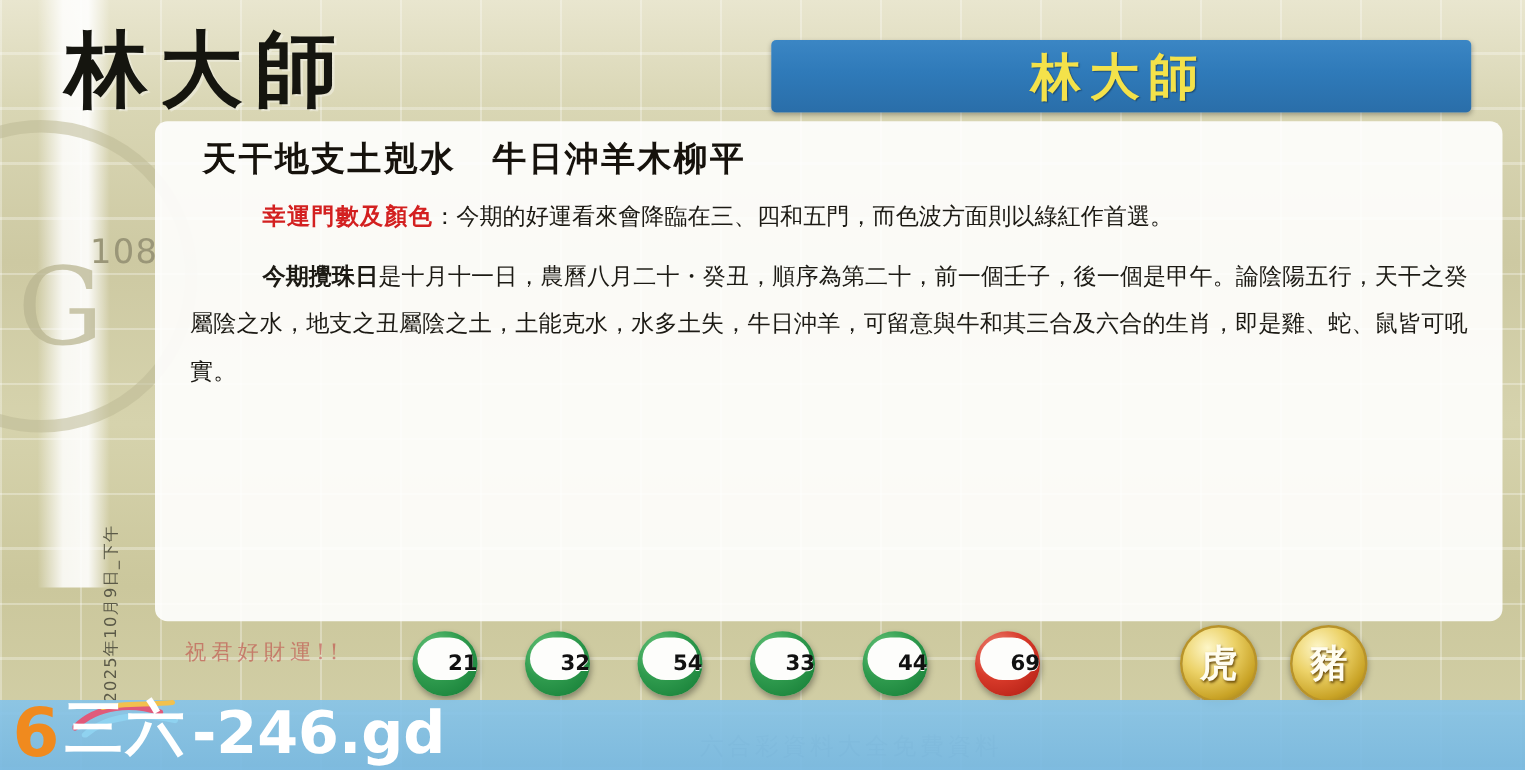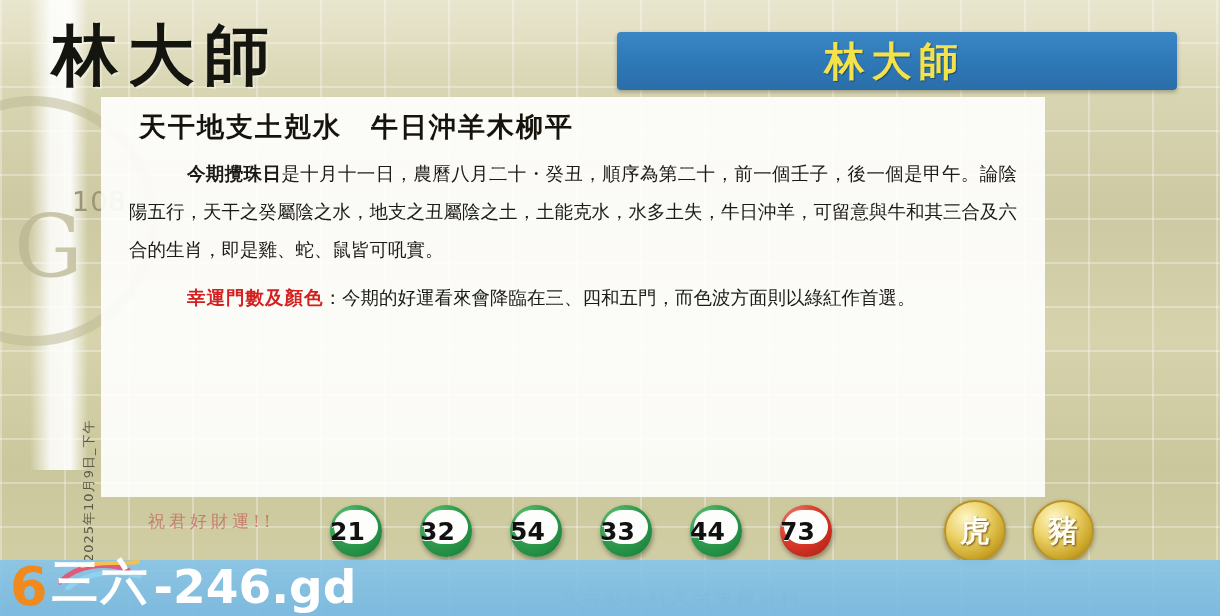--- a/index.html
+++ b/index.html
@@ -67,23 +67,24 @@
     padding-right: 4px;
   }
   .banner .w {
     color: #ffffff; font-size: 42px; font-weight: bold; letter-spacing: 3px;
     font-family: "DejaVu Sans", sans-serif;
     text-shadow: 1px 1px 2px rgba(0,0,0,0.4);
   }
 
   
   .article {
-    position: absolute; left: 101px; top: 97px;
-    width: 944px; height: 400px;
+    position: absolute; left: 124px; top: 97px;
+    width: 1078px; height: 400px;
     background: rgba(255,255,255,0.90);
+    border-radius: 10px;
   }
   .article-title {
     margin: 12px 0 4px 38px;
     font-size: 27px; font-weight: bold; color: #16120c;
     letter-spacing: 2px;
     font-family: "DejaVu Serif", "Liberation Serif", serif;
   }
   .para {
     margin: 10px 28px 0 28px;
     font-size: 18.5px;
@@ -103,22 +104,22 @@
     position: absolute; left: 148px; top: 470px;
     font-size: 17px; color: rgba(190,60,60,0.55); letter-spacing: 4px;
     font-family: "DejaVu Serif", "Liberation Serif", serif;
     margin-top: 40px;
   }
 
   
   .balls { position: absolute; left: 330px; top: 505px; display: flex; gap: 38px; }
   .ball {
     width: 52px; height: 52px; border-radius: 50%;
-    display: flex; align-items: center; justify-content: flex-start;
-    font-size: 25px; font-weight: bold; color: #111;
+    display: flex; align-items: center; justify-content: flex-end;
+    font-size: 17px; font-weight: bold; color: #111;
     font-family: "DejaVu Sans", sans-serif;
     box-shadow: 1px 3px 5px rgba(0,0,0,0.35);
     position: relative; overflow: hidden;
   }
   .ball .face {
     position: absolute; left: 4px; top: 5px; right: 4px; height: 34px;
     background: #fdfdfb; border-radius: 50%/60%;
   }
   .ball span { position: relative; z-index: 2; text-shadow: 0 1px 0 #fff; }
   .ball.green { background: radial-gradient(circle at 34% 30%, #6ec97f 0%, #2f9b4e 45%, #137a34 100%); }
@@ -185,27 +186,27 @@
   <div class="masthead">林大師</div>
 
   <div class="banner">
     <span class="y">林大師</span>
   </div>
 
   <div class="article">
     <div class="article-title">天干地支土剋水　牛日沖羊木柳平</div>
 
     <div class="para indent">
+      <span class="red-head">幸運門數及顏色</span><span>：今期的好運看來會降臨在三、四和五門，而色波方面則以綠紅作首選。</span>
+    </div>
+
+    <div class="para indent">
       <span class="hl-bold">今期攪珠日</span><span>是十月十一日，農曆八月二十・癸丑，順序為第二十，前一個壬子，後一個是甲午。論陰陽五行，天干之癸屬陰之水，地支之丑屬陰之土，土能克水，水多土失，牛日沖羊，可留意與牛和其三合及六合的生肖，即是雞、蛇、鼠皆可吼實。</span>
     </div>
 
-    <div class="para indent">
-      <span class="red-head">幸運門數及顏色</span><span>：今期的好運看來會降臨在三、四和五門，而色波方面則以綠紅作首選。</span>
-    </div>
-
   </div>
 
   <div class="sig">祝君好財運!!</div>
 
   <div class="balls">
     <div class="ball green">
         <div class="face"></div>
         <span>21</span>
       </div>
     <div class="ball green">
@@ -219,21 +220,21 @@
     <div class="ball green">
         <div class="face"></div>
         <span>33</span>
       </div>
     <div class="ball green">
         <div class="face"></div>
         <span>44</span>
       </div>
     <div class="ball red">
         <div class="face"></div>
-        <span>73</span>
+        <span>69</span>
       </div>
   </div>
 
   <div class="zodiacs">
     <div class="zodiac">虎</div>
     <div class="zodiac">豬</div>
   </div>
 
   <div class="vdate-wrap">
     <div class="vdate">2025年10月9日_下午</div>

